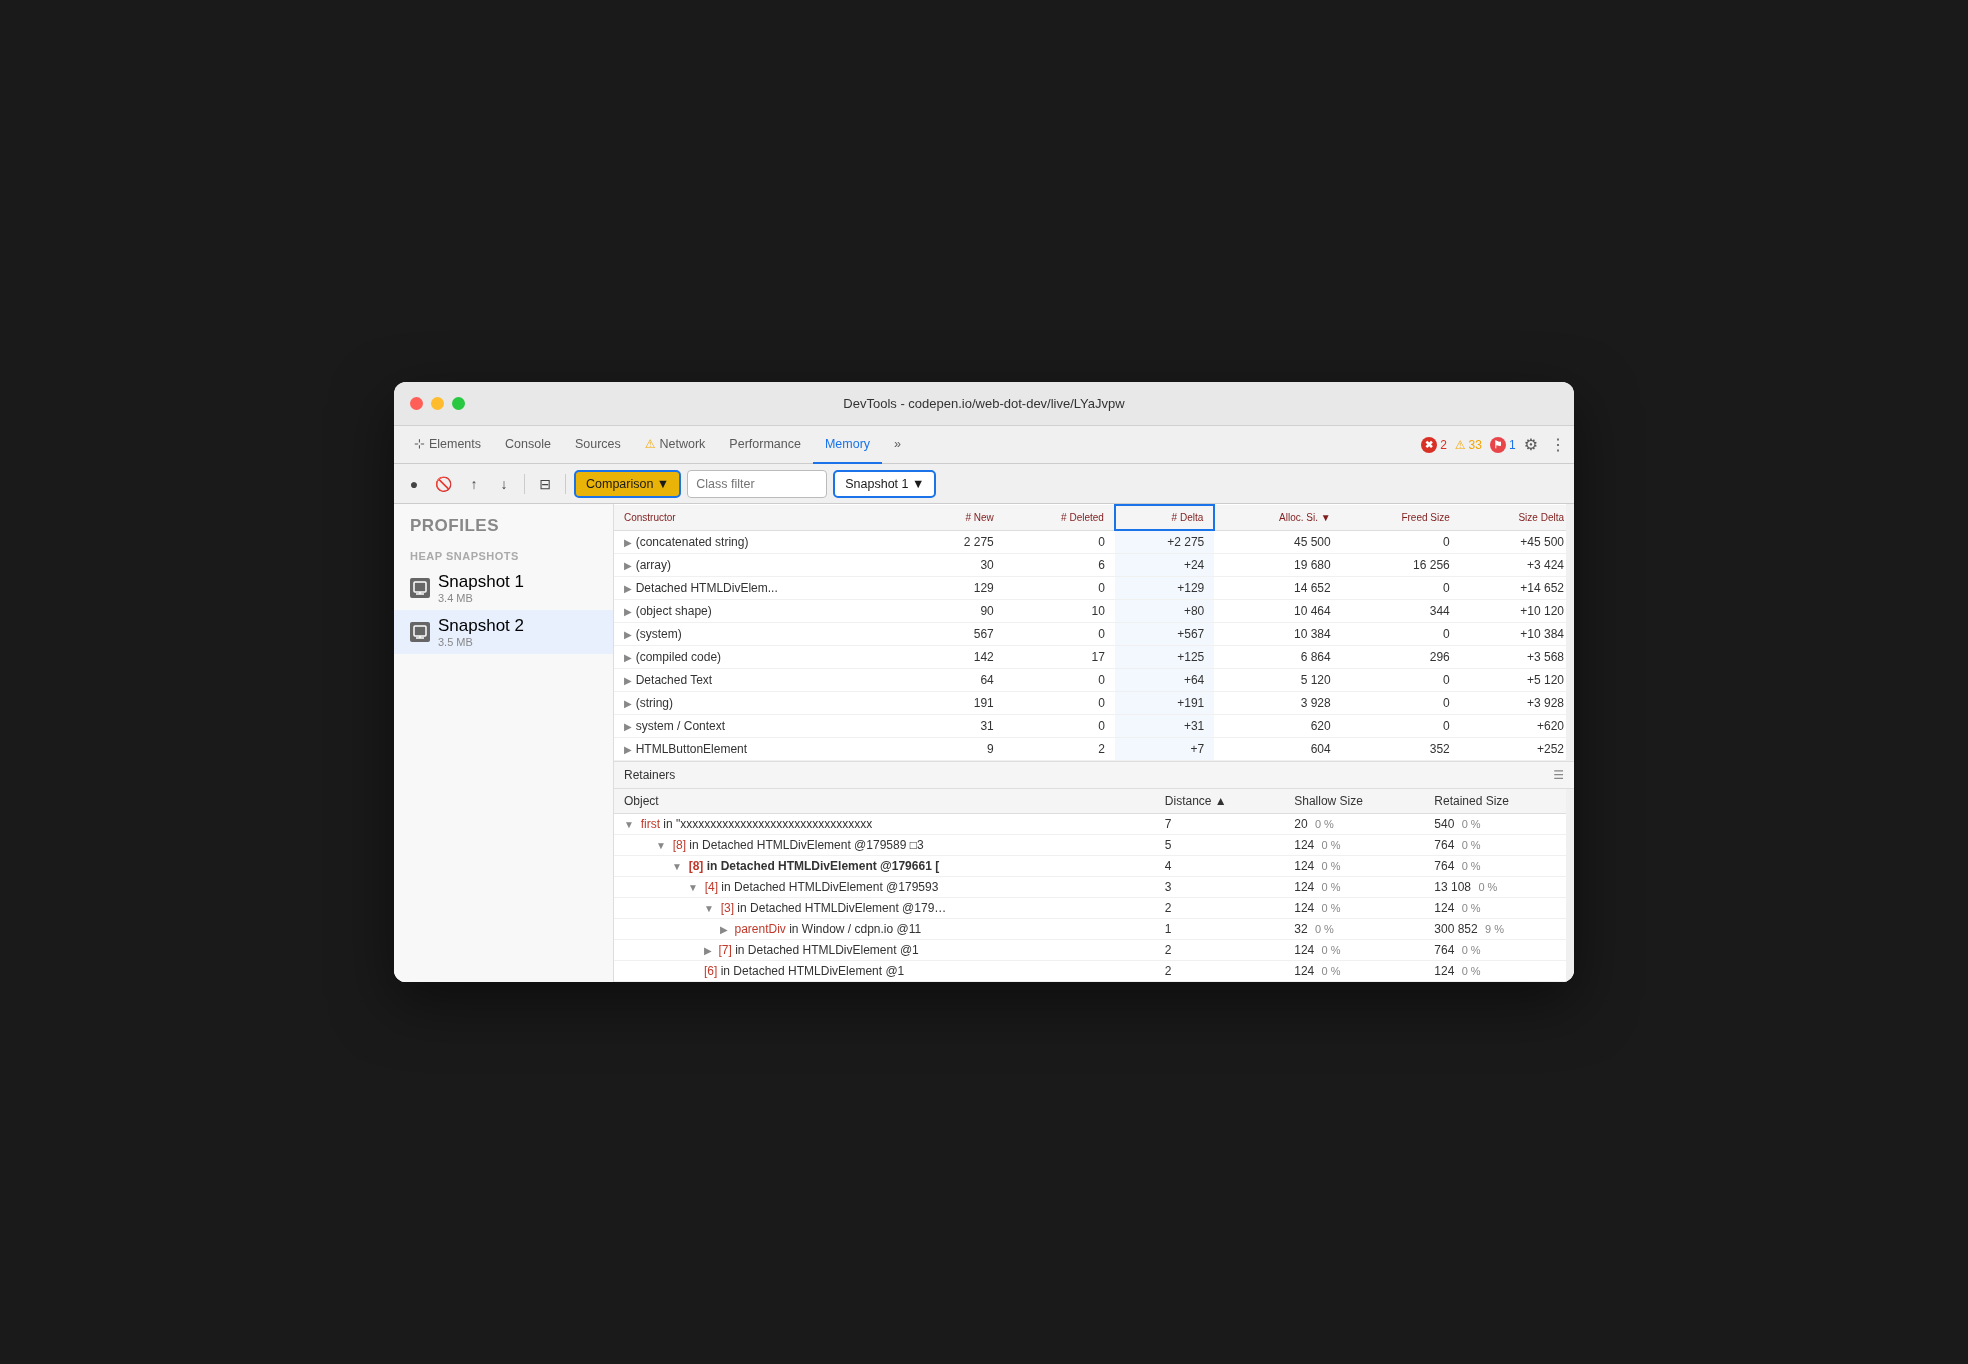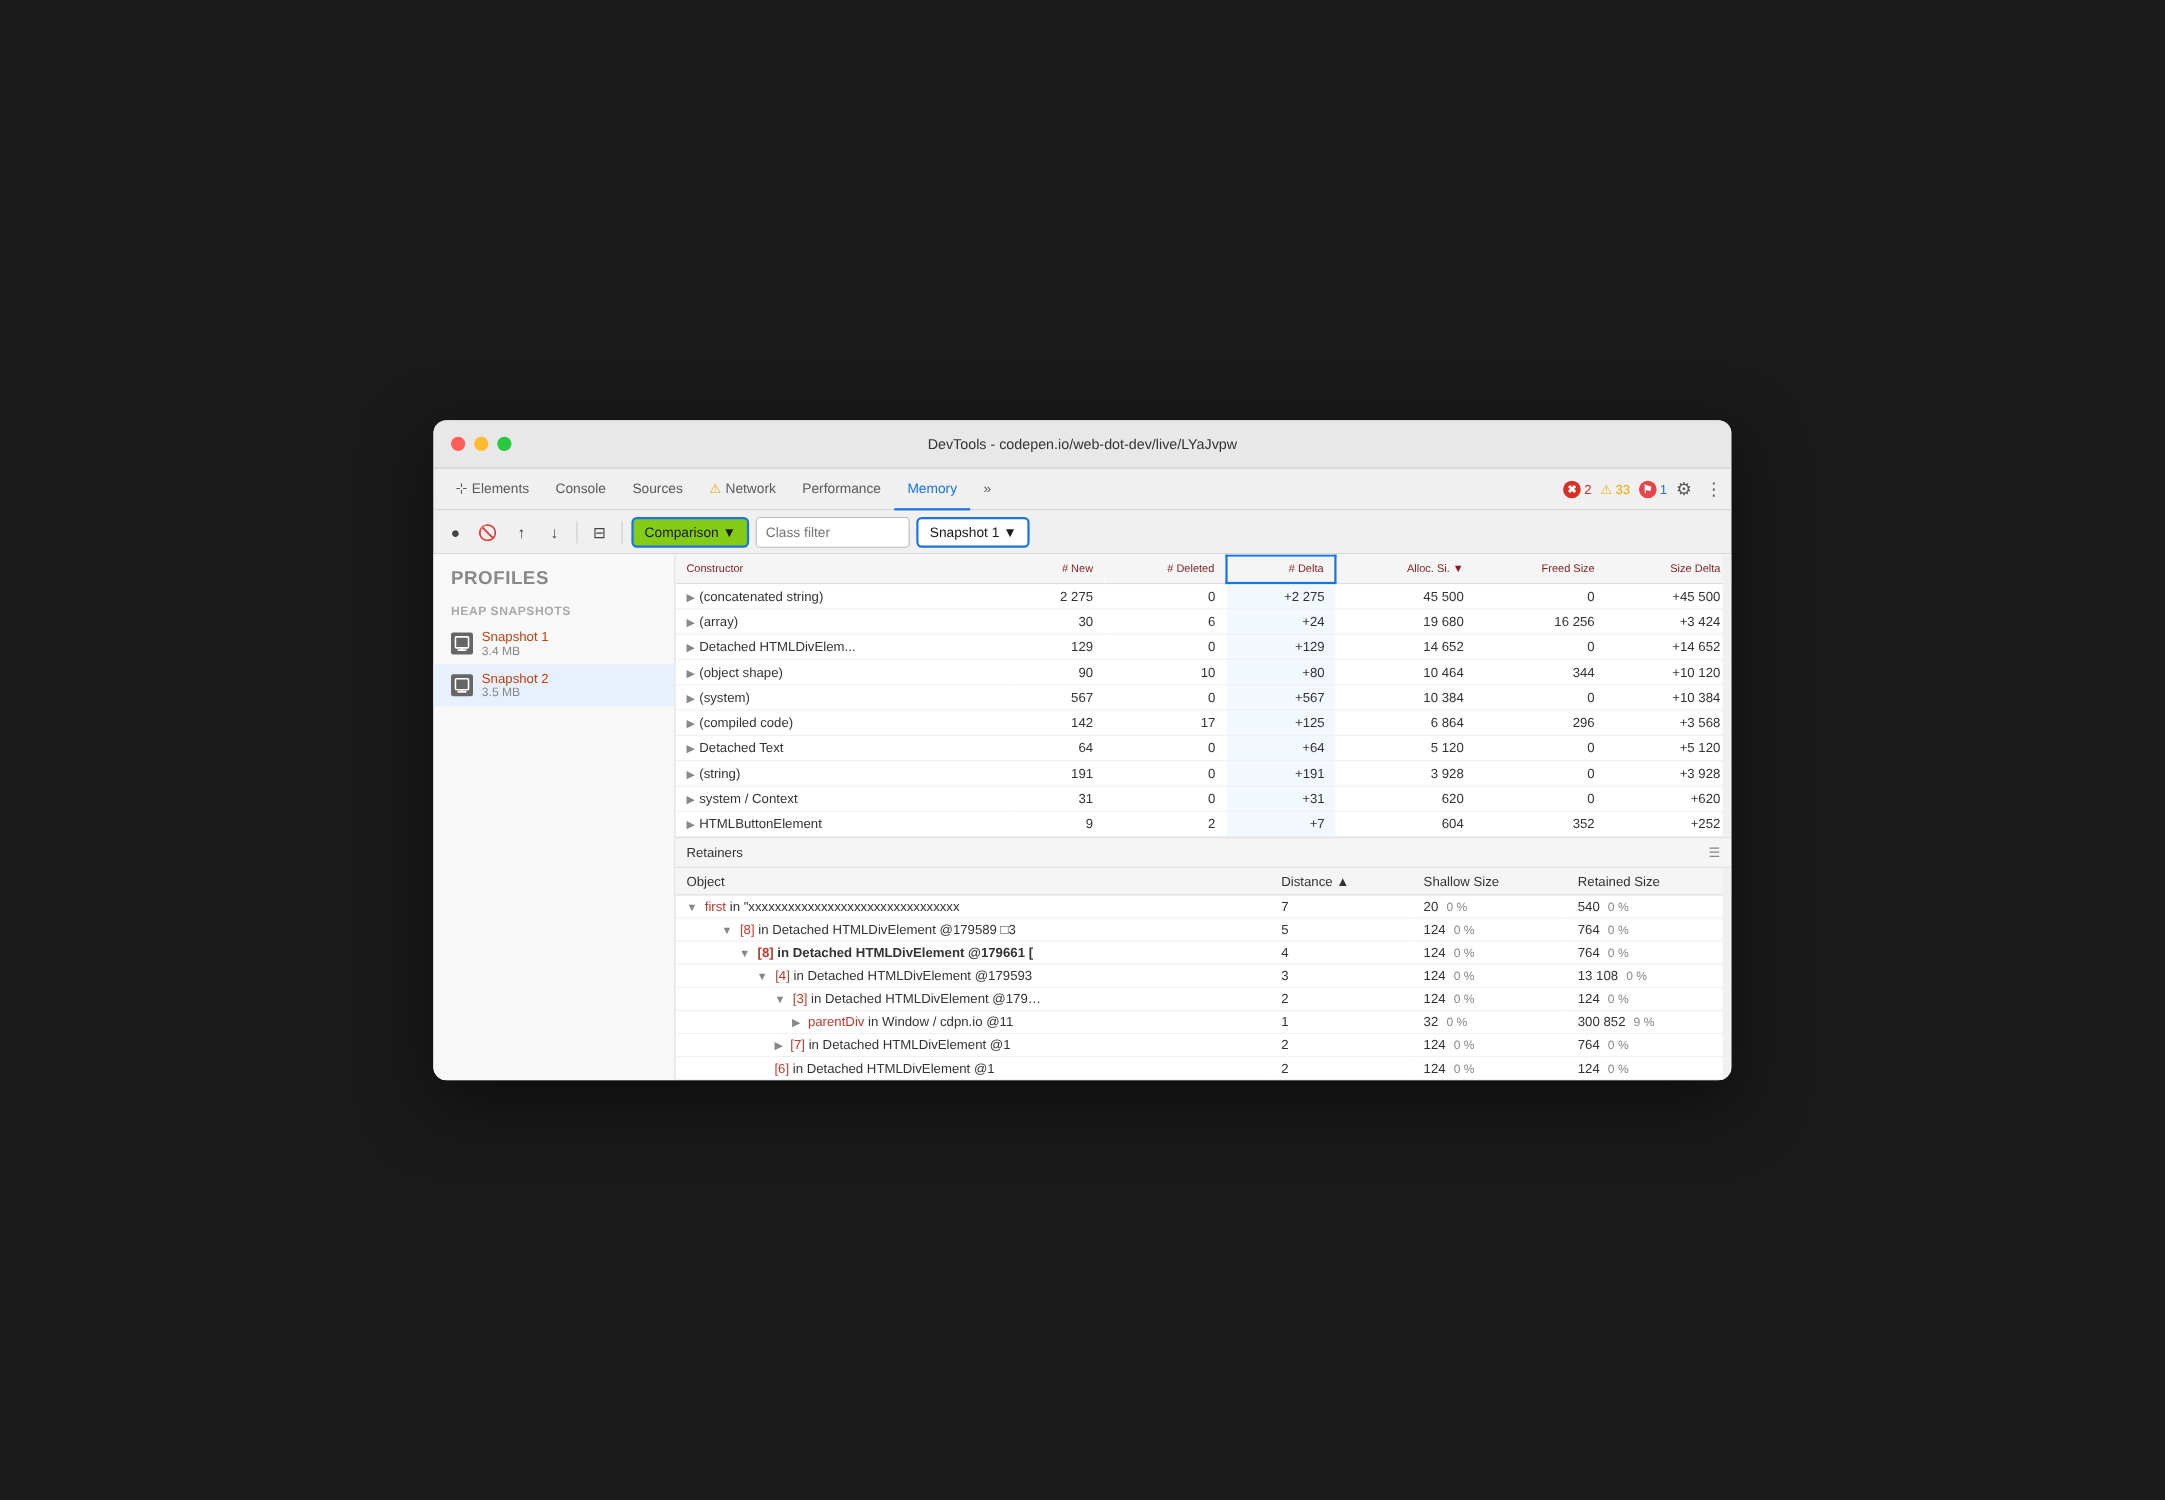--- a/index.html
+++ b/index.html
@@ -114,21 +114,21 @@
       color: #444;
       font-size: 14px;
     }
     .toolbar-divider { width: 1px; height: 20px; background: #ccc; margin: 0 2px; }
     .comparison-btn {
       border: 2px solid #1a73e8;
       border-radius: 6px;
       padding: 2px 10px;
       font-size: 12.5px;
       color: #1a1a1a;
-      background: #84cc16;
+      background: #eab308;
       cursor: pointer;
       display: flex; align-items: center; gap: 4px;
       height: 28px;
     }
     .class-filter-input {
       border: 1px solid #bbb;
       border-radius: 4px;
       padding: 2px 8px;
       font-size: 12.5px;
       height: 28px;
@@ -185,21 +185,21 @@
     }
     .snapshot-item.active { background: #e8f0fe; }
     .snapshot-icon {
       width: 20px; height: 20px;
       background: #666;
       border-radius: 2px;
       display: flex; align-items: center; justify-content: center;
       font-size: 10px; color: white; flex-shrink: 0;
     }
     .snapshot-info { display: flex; flex-direction: column; }
-    .snapshot-name { font-size: 12px; color: #c2410c; }
+    .snapshot-name { font-size: 17px; color: #000000; }
     .snapshot-size { font-size: 11px; color: #888; }
 
     
     .data-area {
       flex: 1;
       overflow: auto;
       display: flex;
       flex-direction: column;
     }
     .data-table {

